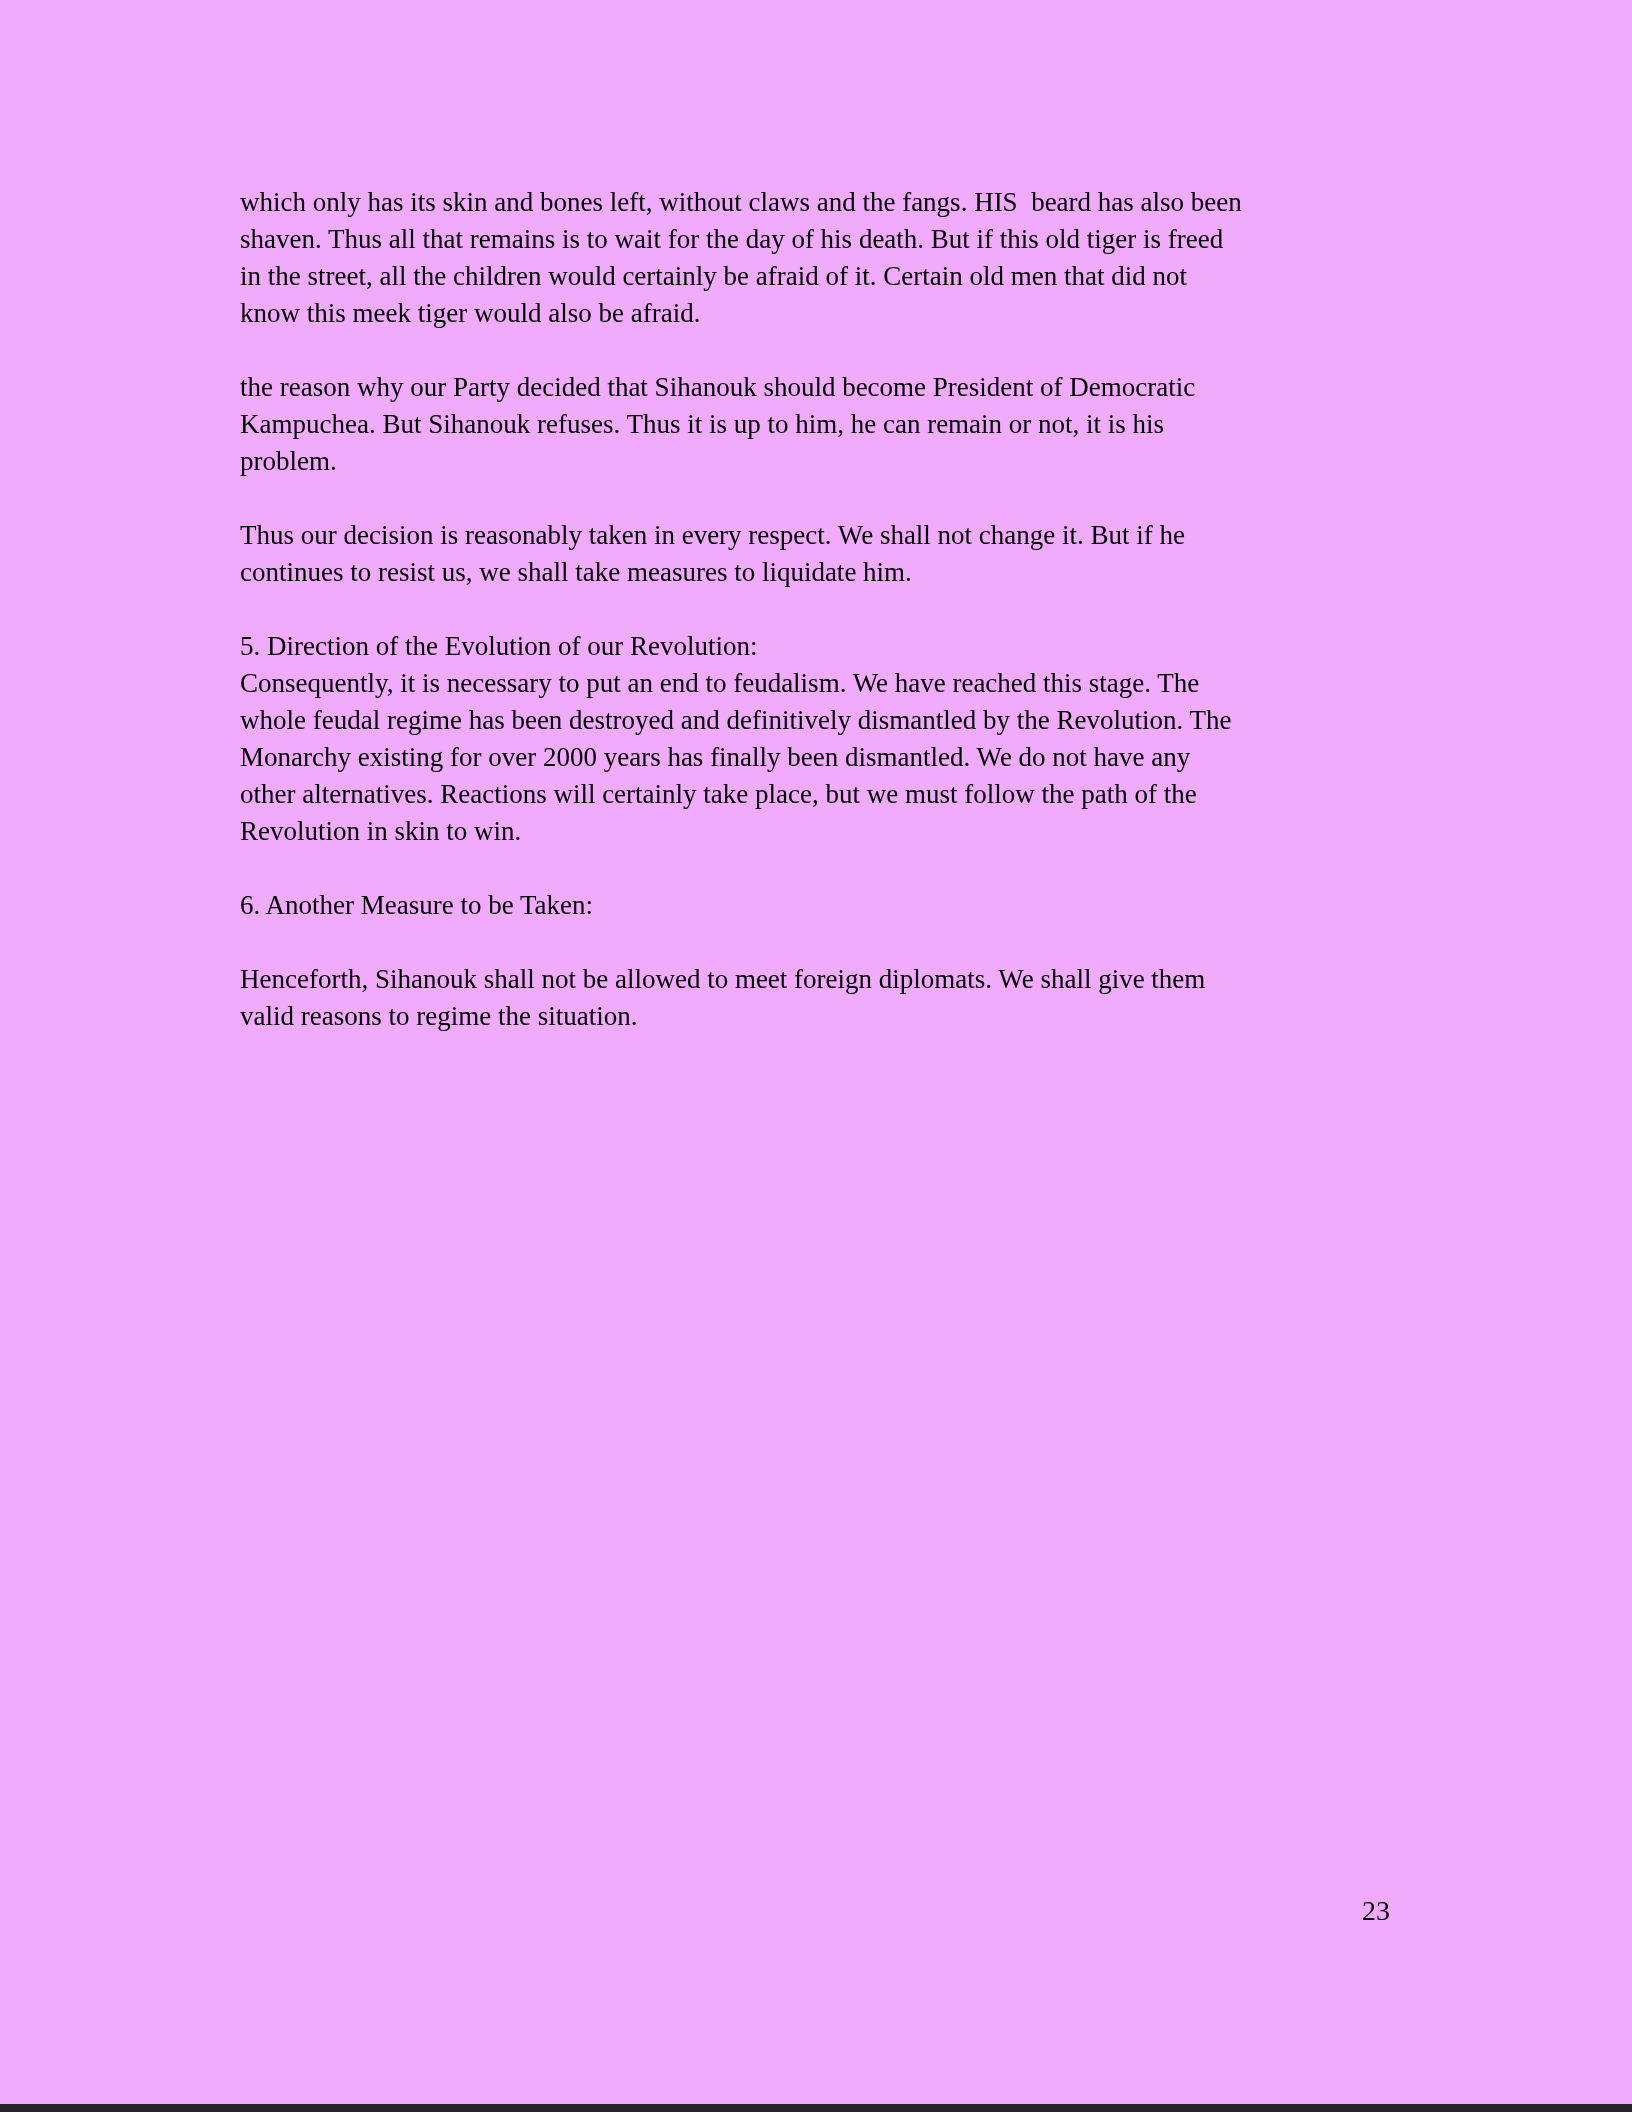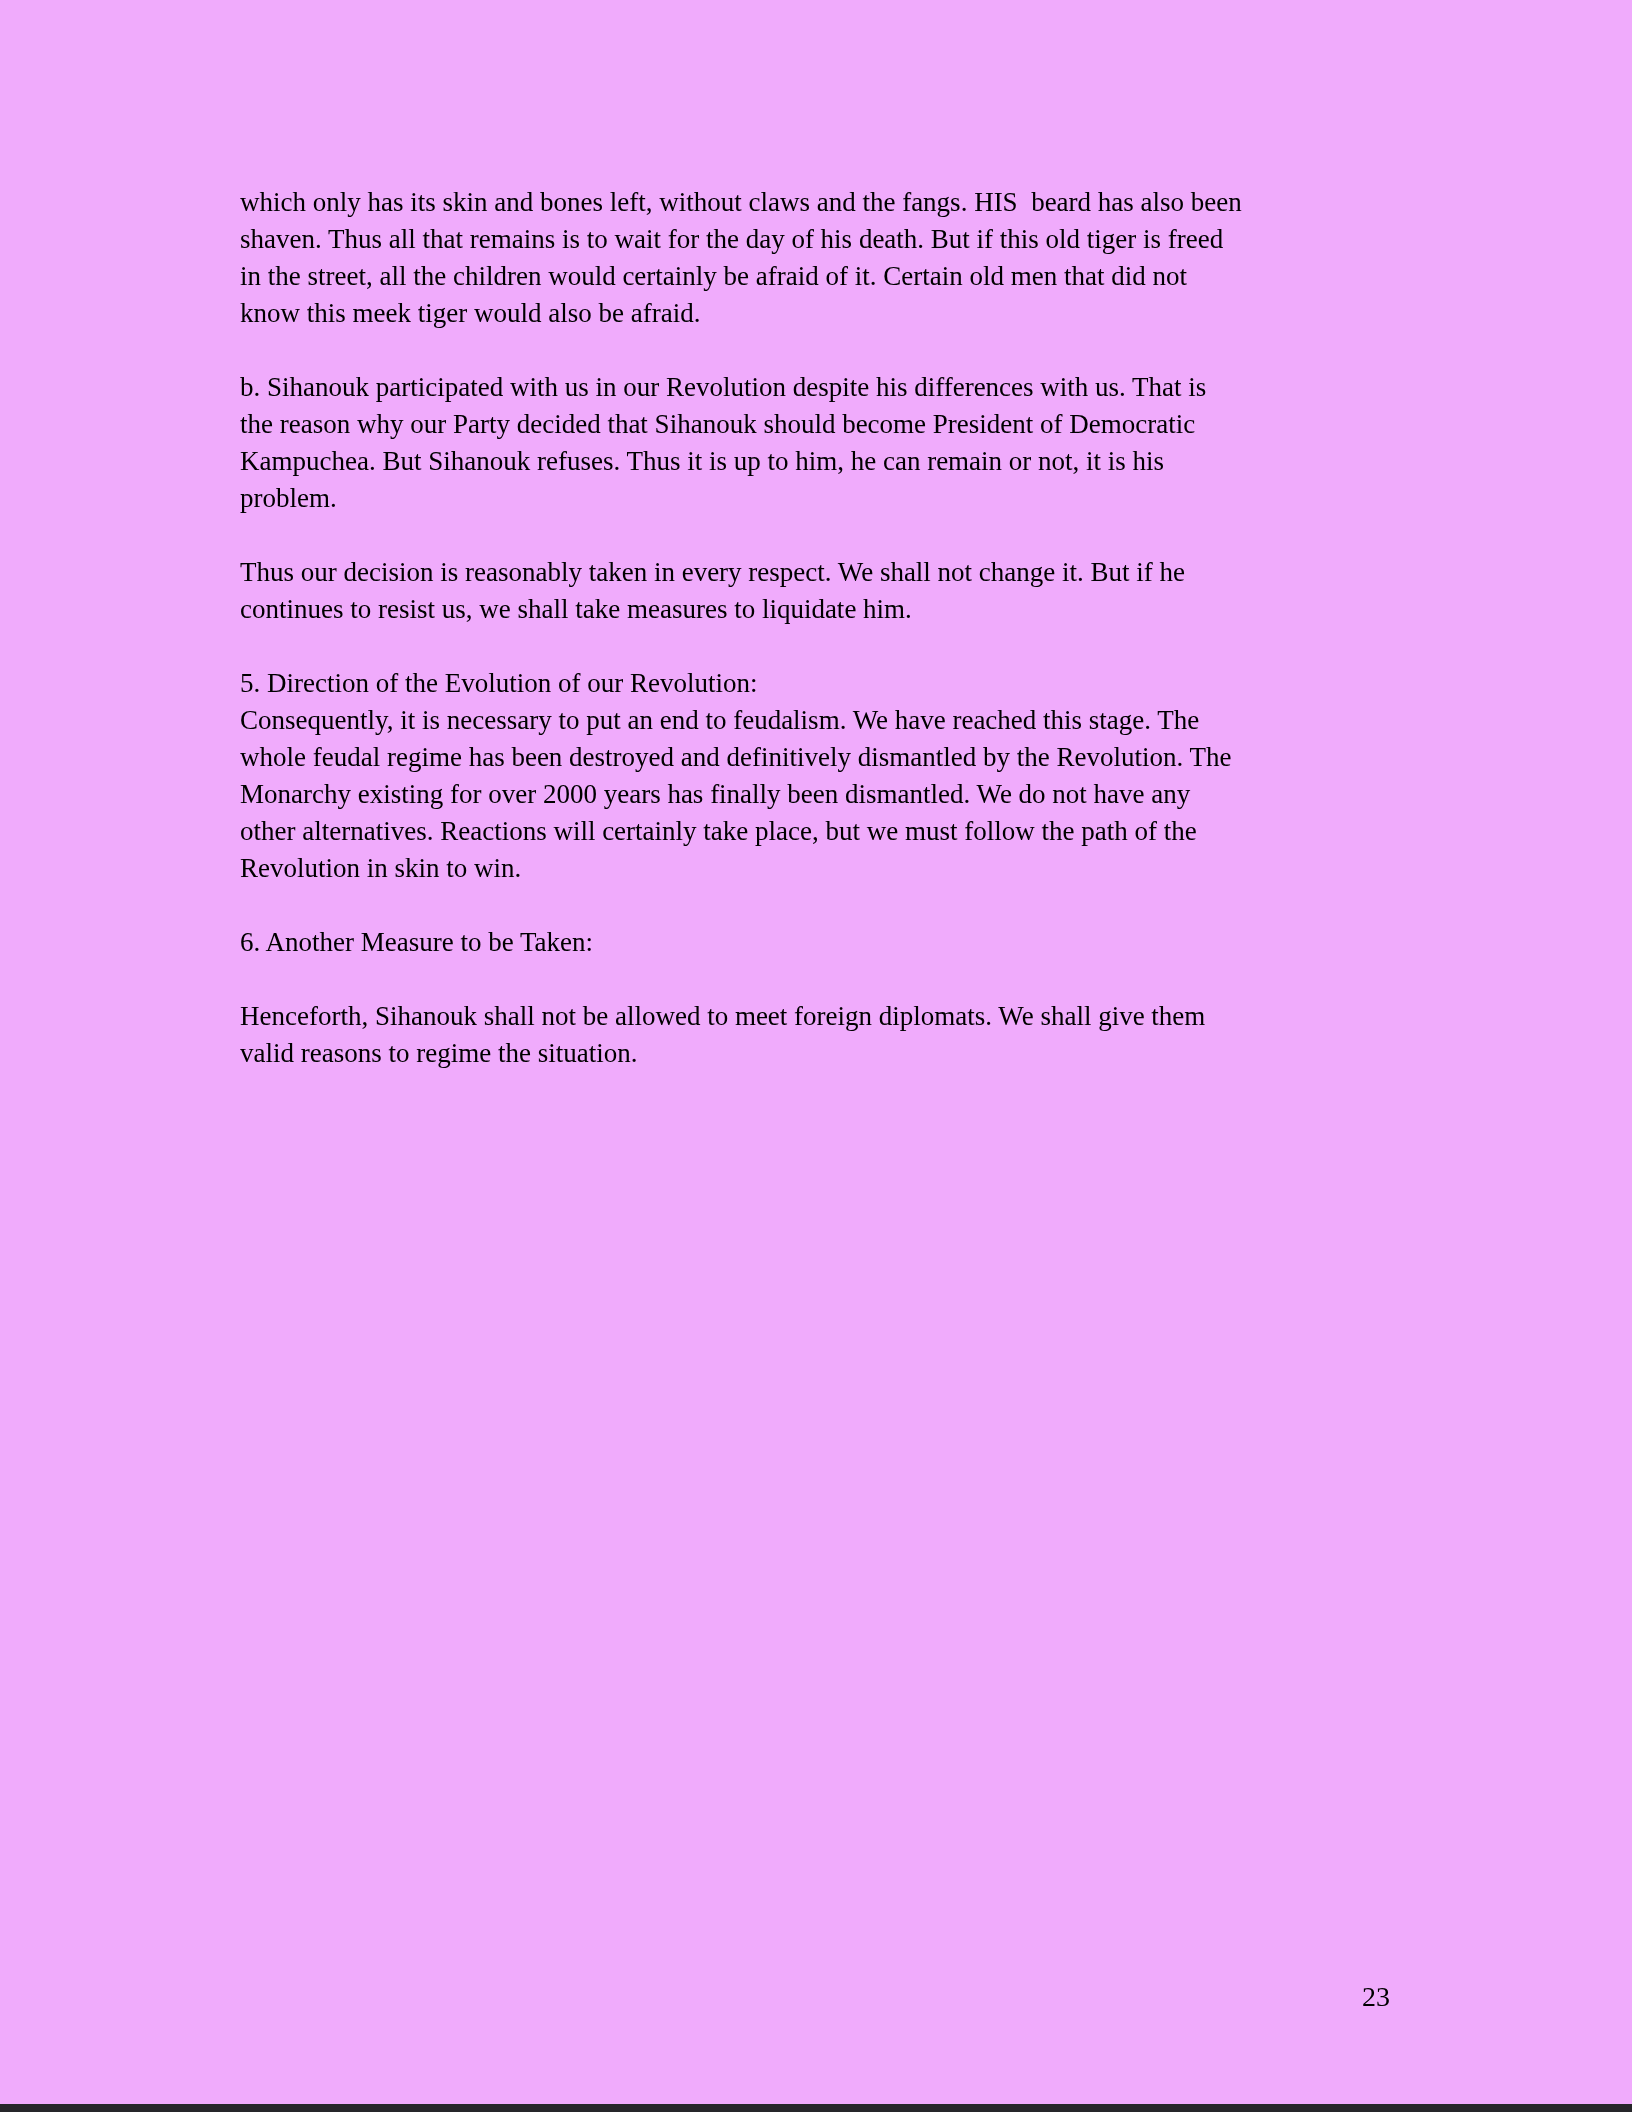--- a/index.html
+++ b/index.html
@@ -33,21 +33,21 @@
   .para {
     margin: 0 0 37px 0;
     padding: 0;
   }
   .line {
     display: block;
     white-space: pre; 
   }
   .page-number {
     position: absolute;
-    top: 1978px;
+    top: 1892px;
     left: 1350px;
     width: 40px;
     font-size: 28px;
     line-height: 37px;
     color: #000000;
     text-align: right;
     font-family: Liberation Serif, serif;
   }
   .bottom-bar {
     position: absolute;
@@ -62,21 +62,20 @@
 
 <div class="page">
   <div class="text-block" id="paragraphs">
       <p class="para">
         <span class="line">which only has its skin and bones left, without claws and the fangs. HIS  beard has also been</span>
         <span class="line">shaven. Thus all that remains is to wait for the day of his death. But if this old tiger is freed</span>
         <span class="line">in the street, all the children would certainly be afraid of it. Certain old men that did not</span>
         <span class="line">know this meek tiger would also be afraid.</span>
       </p>
       <p class="para">
-        <span class="line">b. Sihanouk participated with us in our Revolution despite his differences with us. That is</span>
         <span class="line">the reason why our Party decided that Sihanouk should become President of Democratic</span>
         <span class="line">Kampuchea. But Sihanouk refuses. Thus it is up to him, he can remain or not, it is his</span>
         <span class="line">problem.</span>
       </p>
       <p class="para">
         <span class="line">Thus our decision is reasonably taken in every respect. We shall not change it. But if he</span>
         <span class="line">continues to resist us, we shall take measures to liquidate him.</span>
       </p>
       <p class="para">
         <span class="line">5. Direction of the Evolution of our Revolution:</span>

